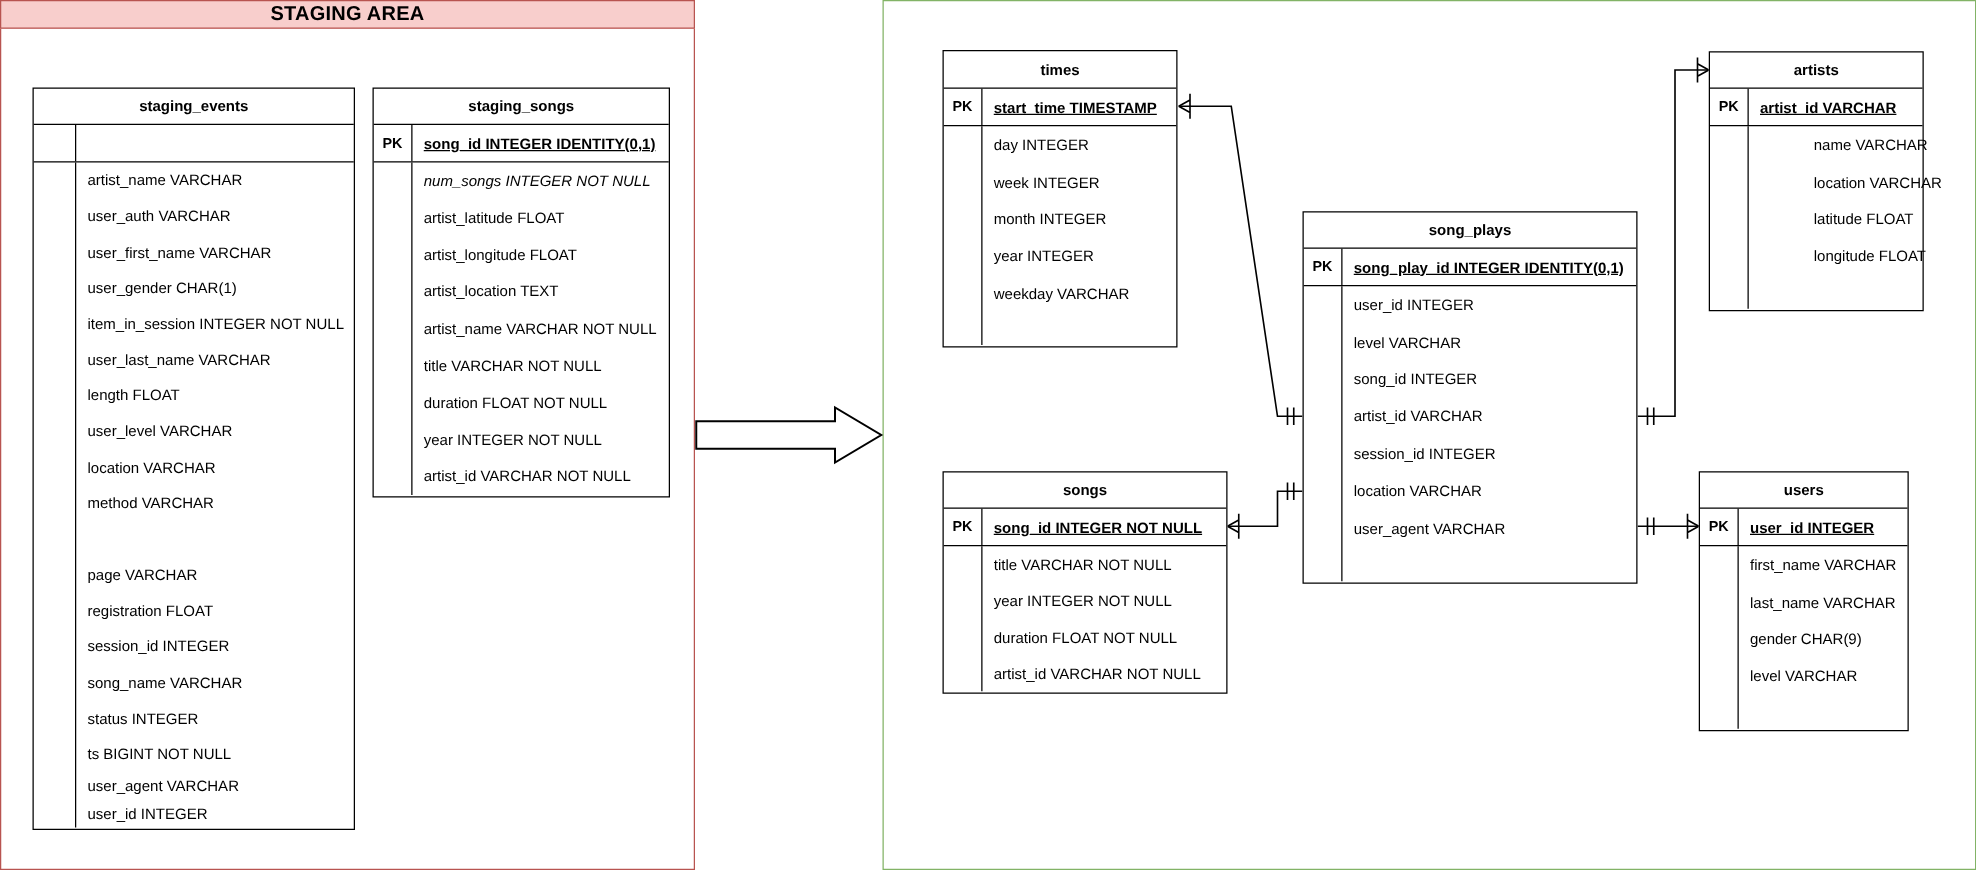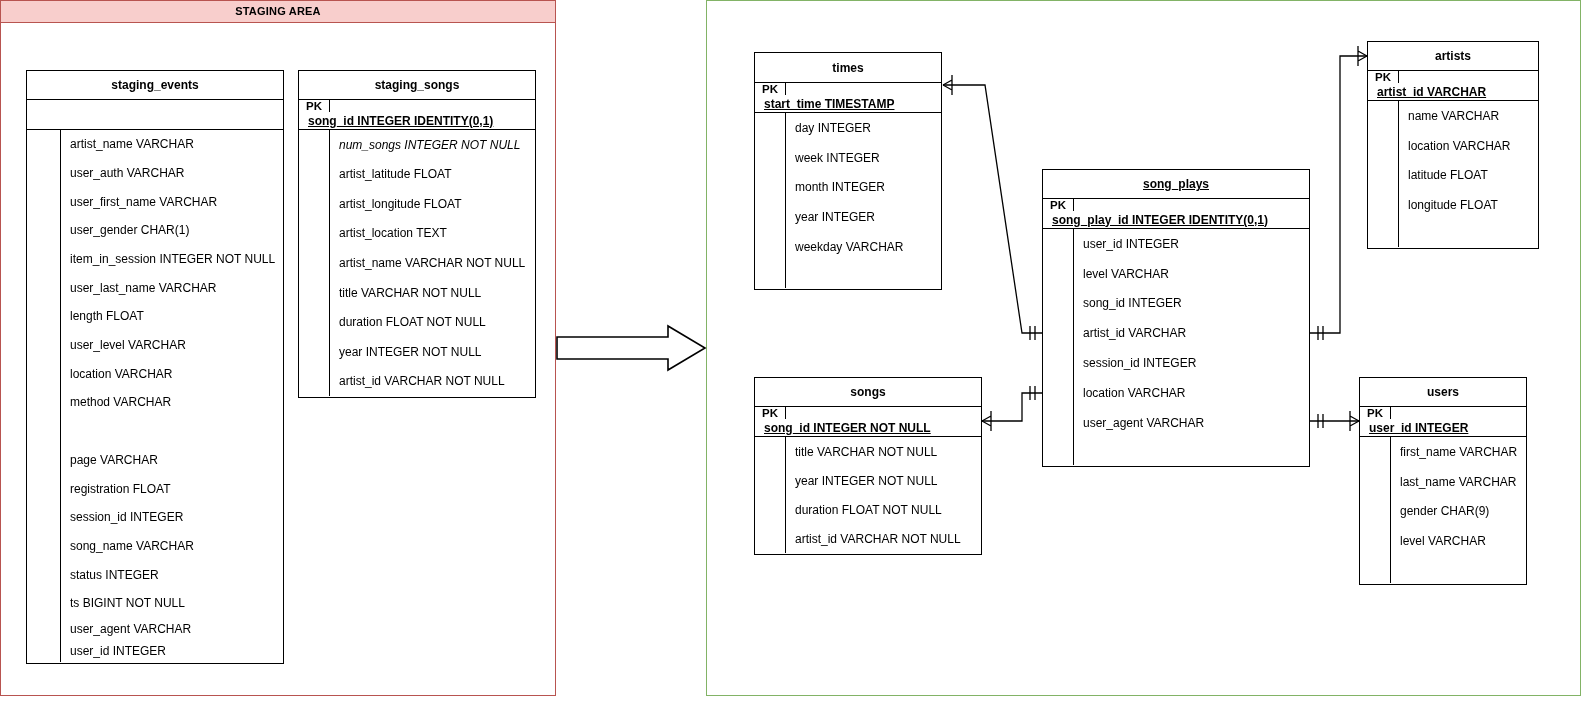--- a/index.html
+++ b/index.html
@@ -28,21 +28,21 @@
   }
   .region.staging { border-color: #b85450; }
   .region.star    { border-color: #82b366; }
 
   .region-header {
     position: absolute;
     box-sizing: border-box;
     height: 23px;
     line-height: 21px;
     text-align: center;
-    font-size: 11px;
+    font-size: 16px;
     font-weight: bold;
     color: #000000;
     letter-spacing: 0.2px;
   }
   .region-header.staging {
     background: #f8cecc;
     border: 1px solid #b85450;
   }
   .region-header.star {
     background: #d5e8d4;
@@ -66,21 +66,20 @@
     color: #000000;
     border-bottom: 1.4px solid #000000;
     display: flex;
     align-items: center;
     justify-content: center;
   }
   .row {
     box-sizing: border-box;
     display: flex;
     width: 100%;
-    flex-direction: column;
   }
   .row.pk-row {
     border-bottom: 1.4px solid #000000;
   }
   .cell-key {
     box-sizing: border-box;
     flex: 0 0 auto;
     border-right: 1.4px solid #000000;
     display: flex;
     align-items: center;
@@ -240,21 +239,21 @@
         <div class="field-item" style="height:29.8px;">artist_location TEXT</div>
         <div class="field-item" style="height:29.8px;">artist_name VARCHAR NOT NULL</div>
         <div class="field-item" style="height:29.8px;">title VARCHAR NOT NULL</div>
         <div class="field-item" style="height:29.8px;">duration FLOAT NOT NULL</div>
         <div class="field-item" style="height:29.8px;">year INTEGER NOT NULL</div>
         <div class="field-item" style="height:29.8px;">artist_id VARCHAR NOT NULL</div>
       </div>
     </div>
   </div>
 
-  <div class="entity" style="left:754px; top:40px; width:188px; height:238px;margin-top:12px;">
+  <div class="entity" style="left:754px; top:40px; width:188px; height:238px;">
     <div class="entity-title" style="height:30px;">times</div>
     <div class="row pk-row" style="height:30px;">
       <div class="cell-key" style="width:31px;">PK</div>
       <div class="cell-field pk-text">start_time TIMESTAMP</div>
     </div>
     <div class="fields-block" style="height:175px;">
       <div class="fields-gutter" style="width:31px;"></div>
       <div class="fields-list">
         <div class="field-item" style="height:29.8px;">day INTEGER</div>
         <div class="field-item" style="height:29.8px;">week INTEGER</div>
@@ -276,21 +275,21 @@
       <div class="fields-list">
         <div class="field-item" style="height:29.8px;">title VARCHAR NOT NULL</div>
         <div class="field-item" style="height:29.8px;">year INTEGER NOT NULL</div>
         <div class="field-item" style="height:29.8px;">duration FLOAT NOT NULL</div>
         <div class="field-item" style="height:29.8px;">artist_id VARCHAR NOT NULL</div>
       </div>
     </div>
   </div>
 
   <div class="entity" style="left:1042px; top:169px; width:268px; height:298px;">
-    <div class="entity-title" style="height:29px;text-decoration:underline;">song_plays</div>
+    <div class="entity-title" style="height:29px;">song_plays</div>
     <div class="row pk-row" style="height:30px;">
       <div class="cell-key" style="width:31px;">PK</div>
       <div class="cell-field pk-text">song_play_id INTEGER IDENTITY(0,1)</div>
     </div>
     <div class="fields-block" style="height:236px;">
       <div class="fields-gutter" style="width:31px;"></div>
       <div class="fields-list">
         <div class="field-item" style="height:29.8px;">user_id INTEGER</div>
         <div class="field-item" style="height:29.8px;">level VARCHAR</div>
         <div class="field-item" style="height:29.8px;">song_id INTEGER</div>
@@ -301,21 +300,21 @@
       </div>
     </div>
   </div>
 
   <div class="entity" style="left:1367px; top:41px; width:172px; height:208px;">
     <div class="entity-title" style="height:29px;">artists</div>
     <div class="row pk-row" style="height:30px;">
       <div class="cell-key" style="width:31px;">PK</div>
       <div class="cell-field pk-text">artist_id VARCHAR</div>
     </div>
-    <div class="fields-block" style="height:146px;">
+    <div class="fields-block" style="height:146px;gap:43px;">
       <div class="fields-gutter" style="width:31px;"></div>
       <div class="fields-list">
         <div class="field-item" style="height:29.8px;">name VARCHAR</div>
         <div class="field-item" style="height:29.8px;">location VARCHAR</div>
         <div class="field-item" style="height:29.8px;">latitude FLOAT</div>
         <div class="field-item" style="height:29.8px;">longitude FLOAT</div>
       </div>
     </div>
   </div>
 

